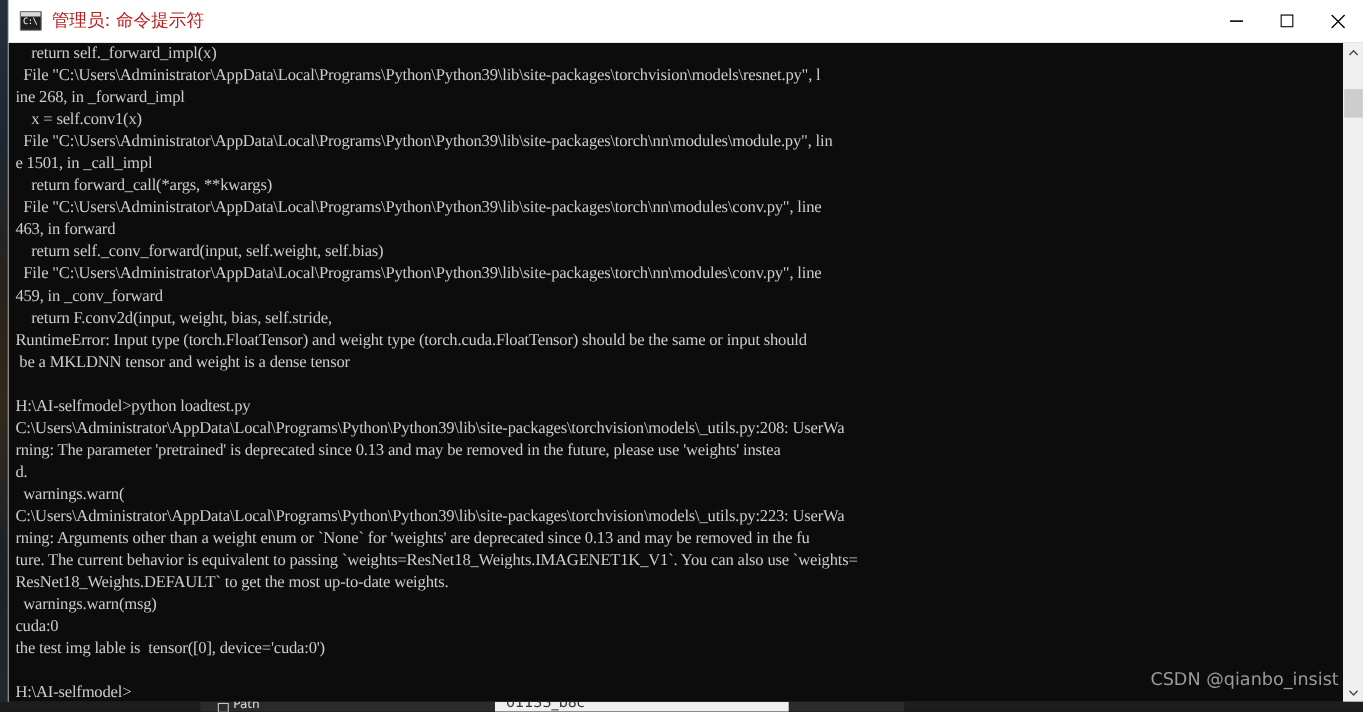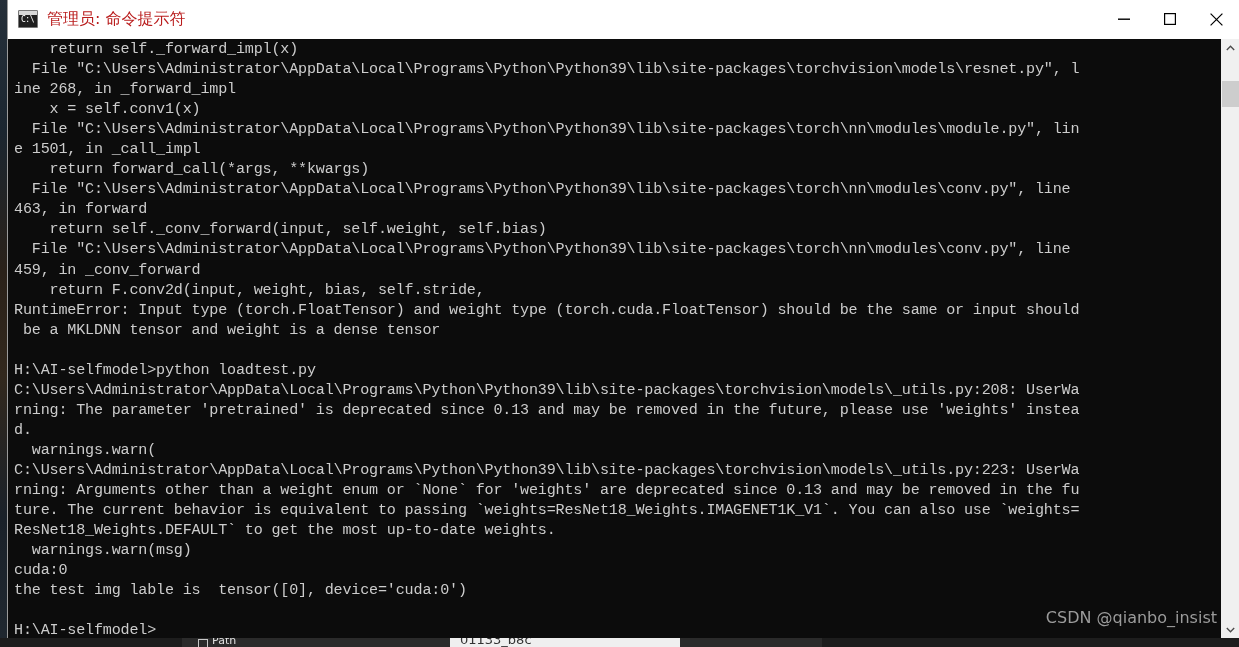--- a/index.html
+++ b/index.html
@@ -115,21 +115,21 @@
     background: #0c0c0c;
     display: flex;
     overflow: hidden;
   }
   #console-text {
     flex: 1 1 auto;
     margin: 0;
     padding: 0 0 0 6px;
     color: #cccccc;
     background: #0c0c0c;
-    font-family: Liberation Mono, monospace;
+    font-family: Liberation Serif, serif;
     font-size: 15.1px;
     line-height: 20.05px;
     white-space: pre;
     overflow: hidden;
     letter-spacing: -0.18px;
   }
 
   
   #console-scrollbar {
     width: 17px;
@@ -209,20 +209,21 @@
     color: #e0e0e0;
     white-space: nowrap;
   }
   #bg-window-peek2 {
     position: absolute;
     left: 450px;
     top: 0;
     width: 230px;
     height: 9px;
     background: #efefef;
+    padding-left: 37px;
   }
   #bg-window-peek2 .peek2-label {
     position: absolute;
     left: 10px; top: -6px;
     font-family: "DejaVu Sans", sans-serif;
     font-size: 13px;
     color: #333;
     white-space: nowrap;
   }
 </style>

